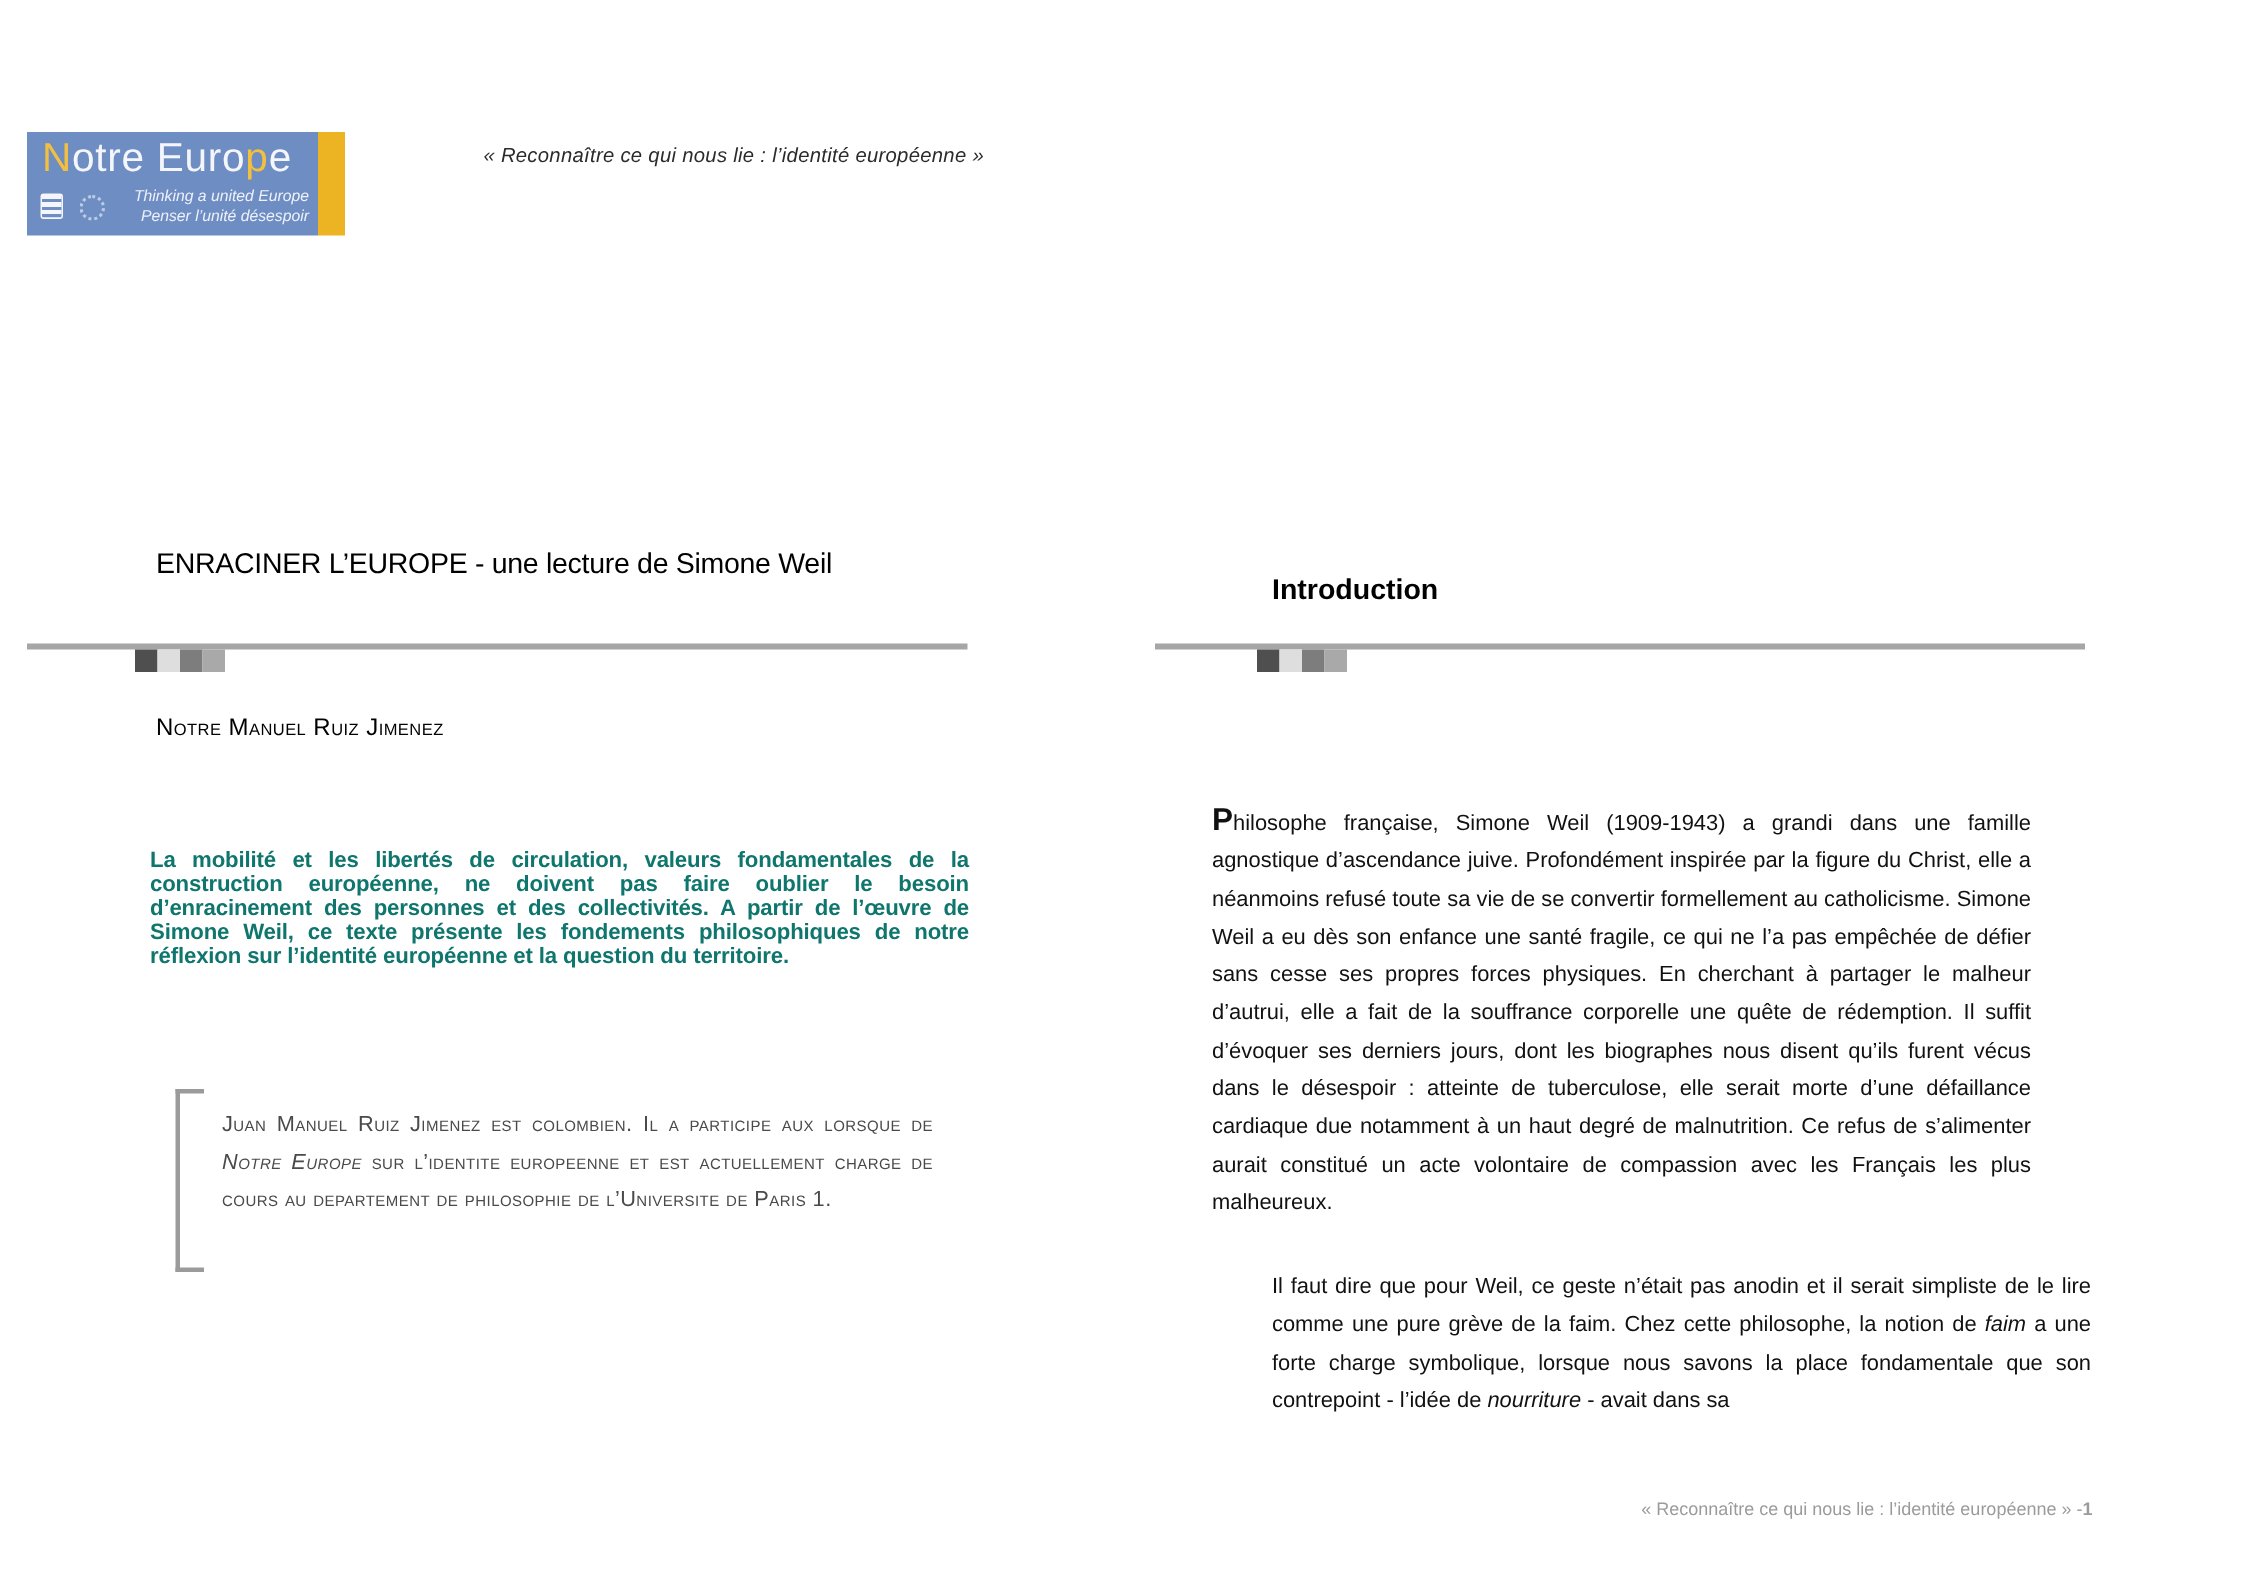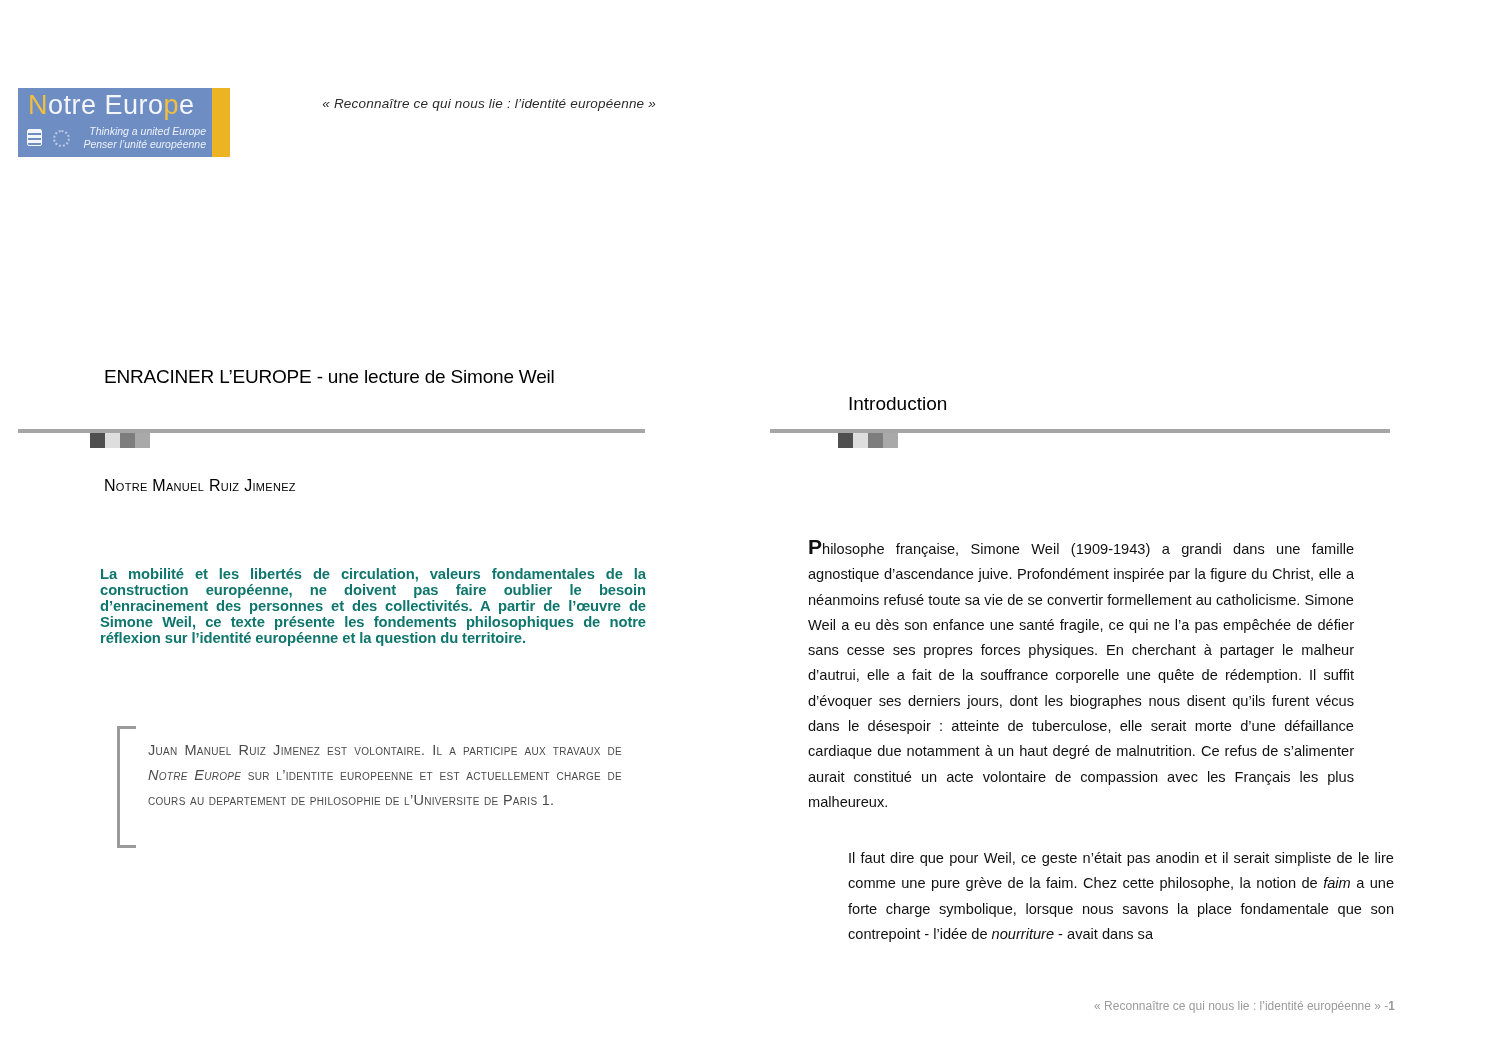--- a/index.html
+++ b/index.html
@@ -47,21 +47,21 @@
               letter-spacing:-.1px; color:#0f766e; }
   #bio { left:117px; top:720px; width:505px; }
   #bio-bracket { position:absolute; left:0; top:6px; width:19px; height:122px;
                  border:3px solid #9b9b9b; border-right:none; }
   #bio-text { margin-left:31px; margin-top:18px; width:474px; text-align:justify;
               font-variant:small-caps; font-size:14.5px; line-height:25px;
               letter-spacing:.3px; color:#4a4a4a; }
   #bio-text .it { font-style:italic; }
 
   
-  #intro-heading { left:848px; top:393px; font-size:19px; font-weight:400; color:#000; }
+  #intro-heading { left:848px; top:383px; font-size:19px; font-weight:700; color:#000; }
   .bodytext { width:546px; text-align:justify; font-size:14.6px; line-height:25.3px;
               color:#111; }
   #para1 { left:808px; top:534px; }
   #para2 { left:848px; top:846px; }
   #para1 .lead { font-size:21px; font-weight:700; }
   .bodytext .it { font-style:italic; }
 
   
   #footer { left:900px; top:996px; width:495px; text-align:right;
             font-size:12px; line-height:21px; color:#9b9b9b; }
@@ -70,21 +70,21 @@
 </head>
 <body>
 
 <div id="logo" class="abs">
   <div id="logo-blue">
     <div id="logo-brand"><span class="accent">N</span><span>otre Euro</span><span class="accent">p</span><span>e</span></div>
     <div id="doc-icon"></div>
     <div id="stars-icon"></div>
     <div id="logo-taglines">
       <div>Thinking a united Europe</div>
-      <div>Penser l’unité européenne</div>
+      <div>Penser l’unité désespoir</div>
     </div>
   </div>
   <div id="logo-accent-bar"></div>
 </div>
 
 <div id="header-quote" class="abs">« Reconnaître ce qui nous lie : l’identité européenne »</div>
 
 <div id="doc-title" class="abs">ENRACINER L’EUROPE - une lecture de Simone Weil</div>
 
 <div id="rule-left" class="abs rule"></div>
@@ -94,21 +94,21 @@
     <span class="sq" style="background: rgb(125, 125, 125);"></span>
     <span class="sq" style="background: rgb(169, 169, 169);"></span>
   </div>
 
 <div id="author" class="abs">Notre Manuel Ruiz Jimenez</div>
 
 <div id="abstract" class="abs">La mobilité et les libertés de circulation, valeurs fondamentales de la construction européenne, ne doivent pas faire oublier le besoin d’enracinement des personnes et des collectivités. A partir de l’œuvre de Simone Weil, ce texte présente les fondements philosophiques de notre réflexion sur l’identité européenne et la question du territoire.</div>
 
 <div id="bio" class="abs">
   <div id="bio-bracket"></div>
-  <div id="bio-text"><span>Juan Manuel Ruiz Jimenez est volontaire. Il a participe aux travaux de </span><span class="it">Notre Europe</span><span> sur l’identite europeenne et est actuellement charge de cours au departement de philosophie de l’Universite de Paris 1.</span></div>
+  <div id="bio-text"><span>Juan Manuel Ruiz Jimenez est colombien. Il a participe aux lorsque de </span><span class="it">Notre Europe</span><span> sur l’identite europeenne et est actuellement charge de cours au departement de philosophie de l’Universite de Paris 1.</span></div>
 </div>
 
 <div id="intro-heading" class="abs">Introduction</div>
 
 <div id="rule-right" class="abs rule"></div>
 <div id="squares-right" class="abs squares">
     <span class="sq" style="background: rgb(79, 79, 79);"></span>
     <span class="sq" style="background: rgb(222, 222, 222);"></span>
     <span class="sq" style="background: rgb(125, 125, 125);"></span>
     <span class="sq" style="background: rgb(169, 169, 169);"></span>

